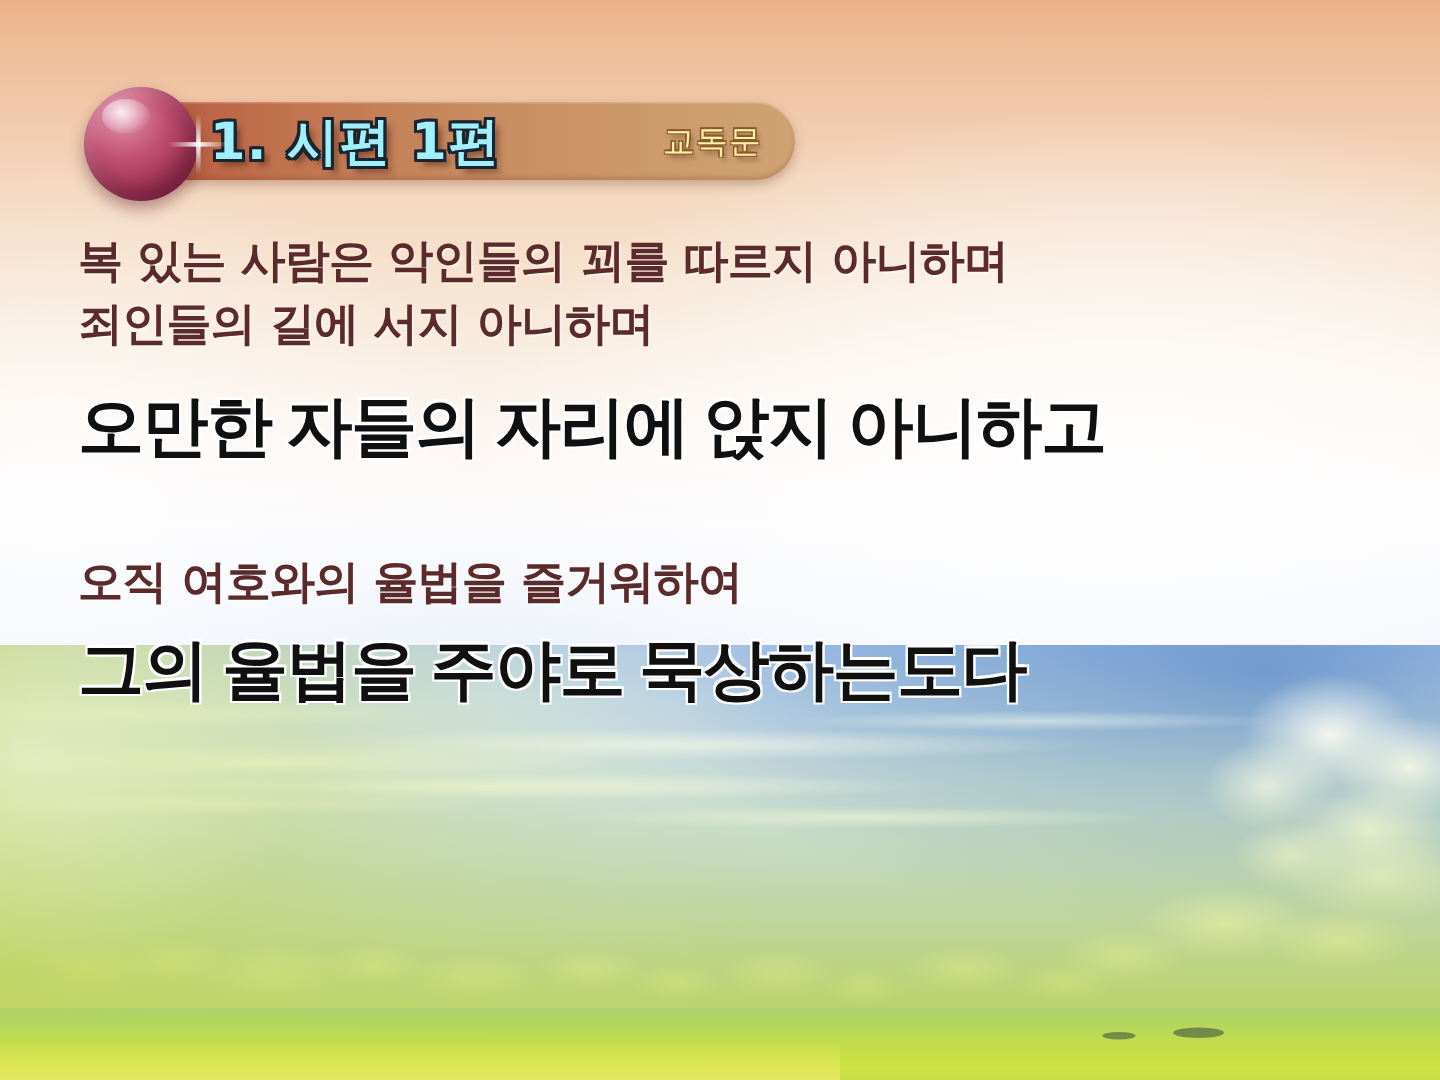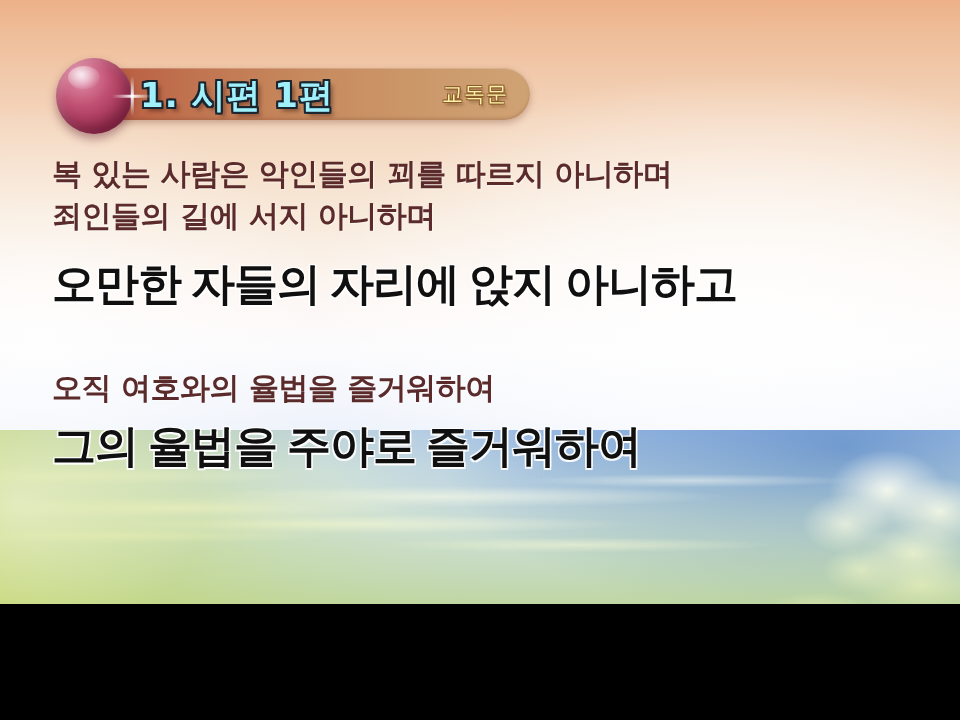--- a/index.html
+++ b/index.html
@@ -4,21 +4,21 @@
 <title>시편 1편 교독문</title>
 <style>
   html, body {
     margin: 0;
     padding: 0;
     background: #000;
   }
   #slide {
     position: relative;
     width: 960px;
-    height: 604px;
+    height: 720px;
     overflow: hidden;
     font-family: "DejaVu Sans", "Liberation Sans", sans-serif;
     background: #f0d8c4;
   }
 
   
   .bg-layer { position: absolute; left: 0; top: 0; width: 960px; height: 720px; }
 
   
   .bg-base {
@@ -297,16 +297,16 @@
     <div id="banner-tag">교독문</div>
   </div>
   <div id="banner-sphere"></div>
   <div id="banner-sparkle"></div>
 
   <div id="verse-block">
     <div id="v1" class="vline v-small">복 있는 사람은 악인들의 꾀를 따르지 아니하며</div>
     <div id="v2" class="vline v-small">죄인들의 길에 서지 아니하며</div>
     <div id="v3" class="vline v-big">오만한 자들의 자리에 앉지 아니하고</div>
     <div id="v4" class="vline v-small">오직 여호와의 율법을 즐거워하여</div>
-    <div id="v5" class="vline v-big">그의 율법을 주야로 즐거워하여</div>
+    <div id="v5" class="vline v-big">그의 율법을 주야로 묵상하는도다</div>
   </div>
 
 </div>
 
 </body></html>

